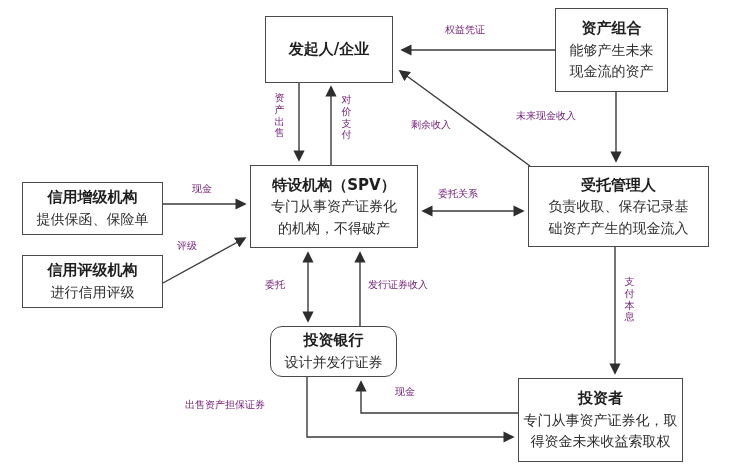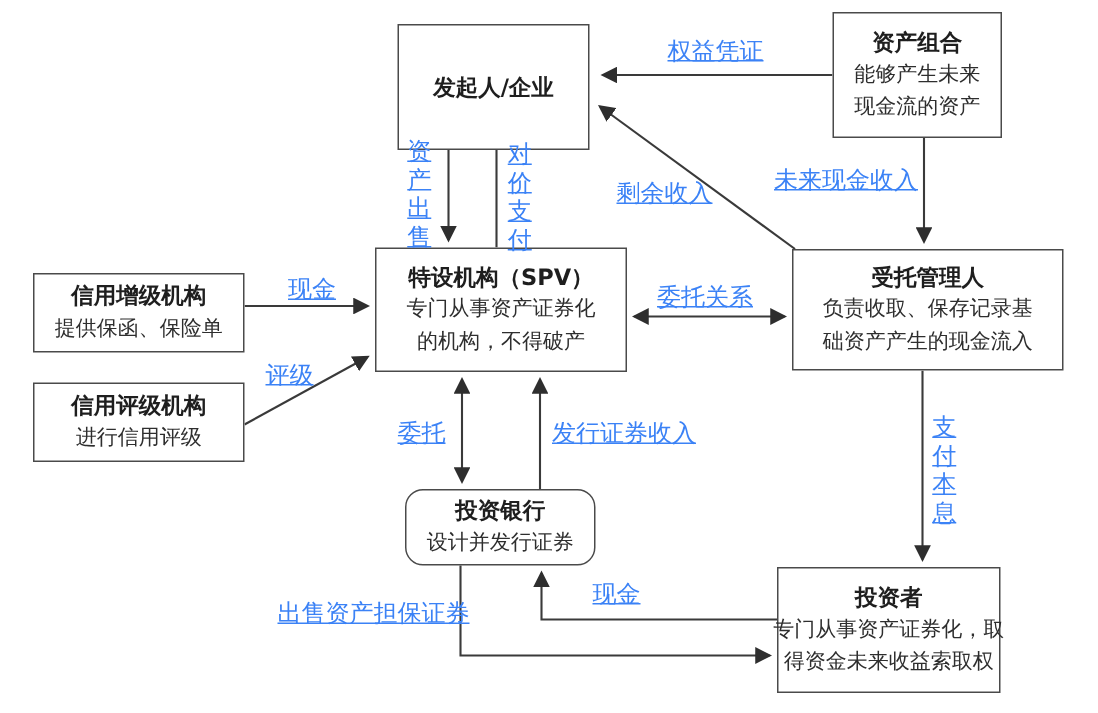--- a/index.html
+++ b/index.html
@@ -33,44 +33,43 @@
     white-space:nowrap;
   }
   .node .sub{
     font-size:14px;
     line-height:1.55;
     color:#2e2e2e;
     white-space:nowrap;
   }
   .elabel{
     position:absolute;
-    font-size:16px;
-    color:#3b82f6;
+    font-size:10px;
+    color:#701a75;
     white-space:nowrap;
     background:transparent;
     z-index:3;
     line-height:1.2;
-    text-decoration:underline;
   }
   .elabel.vert{
     width:17px;
     white-space:normal;
     word-break:break-all;
     text-align:center;
     line-height:1.18;
   }
   
-  #n-sponsor   {left:265px;top:16px; width:128px;height:84px;}
+  #n-sponsor   {left:265px;top:16px; width:128px;height:67px;}
   #n-portfolio {left:555px;top:8px;  width:113px;height:84px;}
   #n-enhancer  {left:22px; top:182px;width:141px;height:53px;}
   #n-rater     {left:22px; top:255px;width:141px;height:53px;}
   #n-spv       {left:250px;top:165px;width:168px;height:83px;}
   #n-trustee   {left:528px;top:166px;width:181px;height:81px;}
   #n-ibank     {left:270px;top:326px;width:127px;height:51px;border-radius:12px;}
-  #n-investor  {left:518px;top:378px;width:149px;height:84px;}
+  #n-investor  {left:518px;top:378px;width:165px;height:84px;}
   
   #l-asset-sale    {left:271px;top:92px;}
   #l-consideration {left:338px;top:94px;}
   #l-equity-cert   {left:445px;top:24px;}
   #l-residual      {left:411px;top:119px;}
   #l-future-cash   {left:516px;top:110px;}
   #l-cash-left     {left:192px;top:183px;}
   #l-rating        {left:177px;top:240px;}
   #l-entrust-rel   {left:438px;top:188px;}
   #l-entrust       {left:265px;top:279px;}

